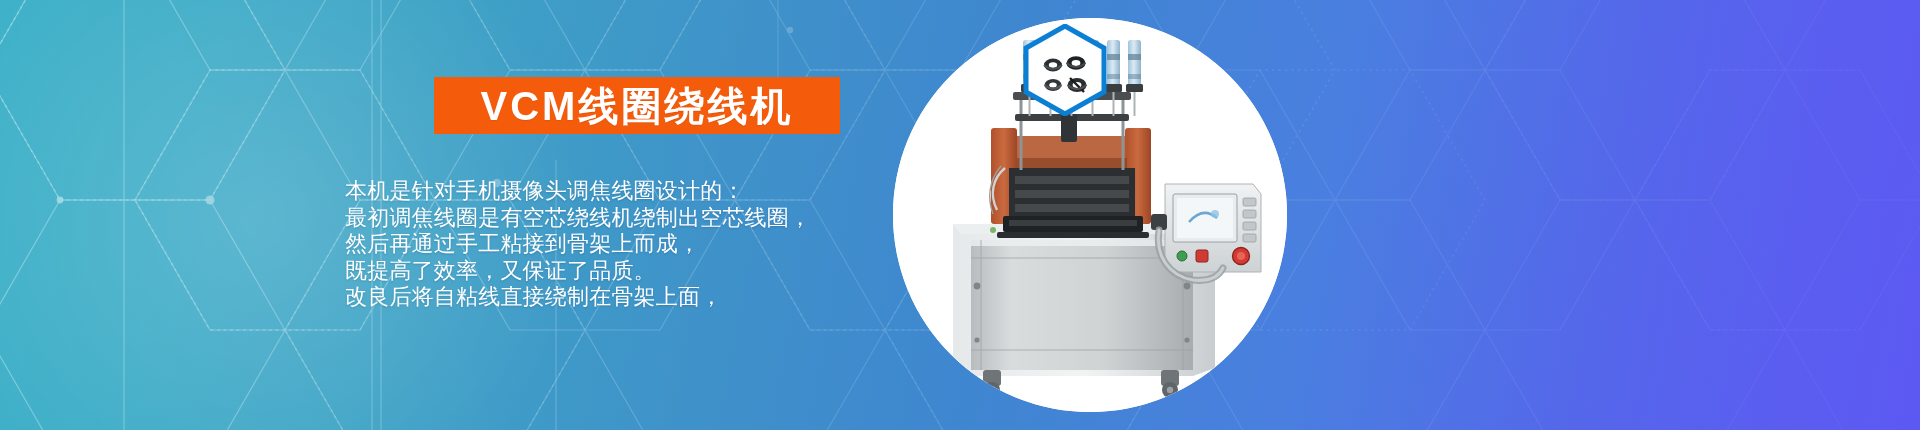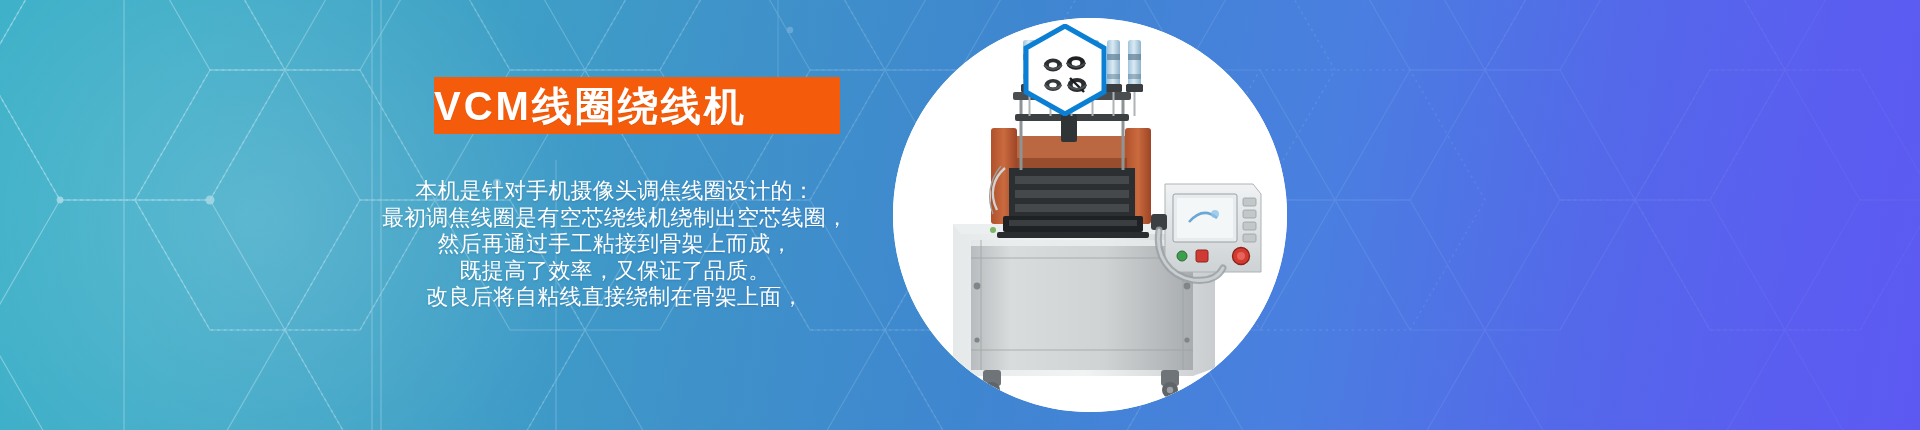--- a/index.html
+++ b/index.html
@@ -15,33 +15,33 @@
   #wire{position:absolute;inset:0;width:1920px;height:430px;pointer-events:none;}
   
   .glow{
     position:absolute;left:-120px;top:-160px;width:760px;height:760px;border-radius:50%;
     background:radial-gradient(circle at 50% 50%,rgba(255,255,255,.16),rgba(255,255,255,0) 62%);
     pointer-events:none;
   }
   
   #title-box{
     position:absolute;left:434px;top:77px;width:406px;height:57px;
-    background:#f45c0c;display:flex;align-items:center;
+    background:#f45c0c;display:flex;align-items:center;justify-content:center;
   }
   #title-text{
     color:#fff;font-size:40px;font-weight:700;letter-spacing:3px;line-height:1;
     white-space:nowrap;text-shadow:0 1px 1px rgba(0,0,0,.08);
   }
   
   #desc{
     position:absolute;left:345px;top:178px;width:540px;
     color:#ffffff;font-size:22px;line-height:26.5px;font-weight:400;
     letter-spacing:.2px;text-shadow:0 1px 2px rgba(10,50,90,.22);
   }
-  #desc .ln{display:block;white-space:nowrap;text-align:center;}
+  #desc .ln{display:block;white-space:nowrap;}
   
   #photo-circle{
     position:absolute;left:893px;top:18px;width:394px;height:394px;border-radius:50%;
     background:radial-gradient(circle at 42% 38%,#ffffff 0%,#ffffff 62%,#f2f7fb 86%,#e9f1f8 100%);
     overflow:hidden;
   }
   #machine{position:absolute;left:0;top:0;width:394px;height:394px;}
   
   #badge{position:absolute;left:1022px;top:24px;width:86px;height:92px;}
   #badge svg{display:block;width:86px;height:92px;}

